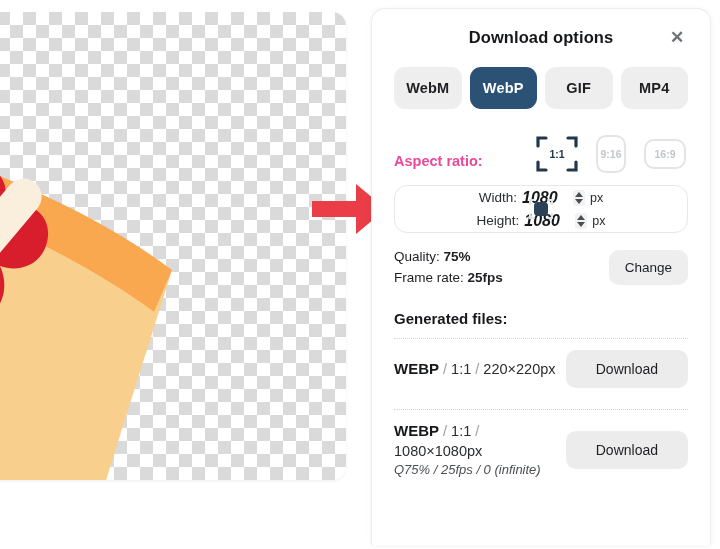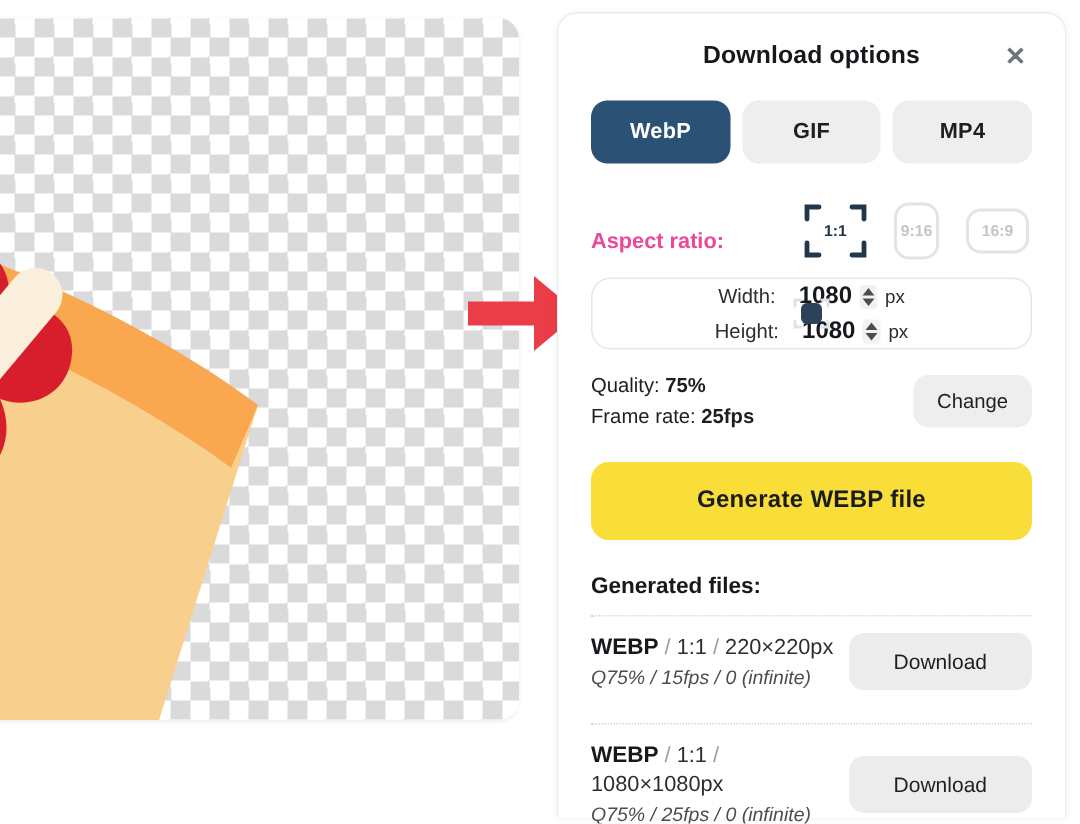--- a/index.html
+++ b/index.html
@@ -88,22 +88,22 @@
     background: #fff;
     flex-direction: column;
   }
   .size-half {
     flex: 1; display: flex; align-items: center; justify-content: center;
     gap: 5px; height: 100%;
   }
   .size-label { font-size: 13.5px; color: #2a2d31; }
   .size-val {
     font-size: 16px; font-weight: bold; color: #16181c;
-    border: none; background: none; width: 46px; text-align: right;
-    font-family: inherit; padding: 0;
+    border: none; background: none; width: 46px; text-align: left;
+    font-family: inherit; padding: 0; font-style: italic;
   }
   .spin { display: flex; flex-direction: column; gap: 2px; background:#f2f2f2; border-radius:3px; padding:2px 2px; }
   .spin i {
     display: block; width: 0; height: 0;
     border-left: 4.5px solid transparent; border-right: 4.5px solid transparent;
   }
   .spin i.up   { border-bottom: 5px solid #4a4e53; }
   .spin i.down { border-top: 5px solid #4a4e53; }
   .px { font-size: 12.5px; color: #2a2d31; }
   .link-toggle {
@@ -191,20 +191,21 @@
   </svg>
 
   <div class="panel">
 
     <div class="panel-header">
       <div class="panel-title">Download options</div>
       <button class="close-btn">✕</button>
     </div>
 
     <div class="format-tabs">
+      <button class="fmt">WebM</button>
       <button class="fmt active">WebP</button>
       <button class="fmt">GIF</button>
       <button class="fmt">MP4</button>
     </div>
 
     <div class="aspect-row">
       <div class="aspect-label">Aspect ratio:</div>
       <div class="aspect-btns">
 
         <button class="ar sel">
@@ -276,31 +277,29 @@
           <b>75%</b>
         </div>
         <div>
           <span>Frame rate:</span>
           <b>25fps</b>
         </div>
       </div>
       <button class="change-btn">Change</button>
     </div>
 
-    <button class="generate-btn">Generate WEBP file</button>
 
     <div class="gen-title">Generated files:</div>
 
     <div class="divider"></div>
     <div class="file-row">
       <div class="file-info">
         <div class="file-line1">
           <span class="fmtname">WEBP</span><span class="sep"> / </span><span>1:1</span><span class="sep"> / </span><span>220×220px</span>
         </div>
-        <div class="file-line2">Q75% / 15fps / 0 (infinite)</div>
       </div>
       <button class="dl-btn">Download</button>
     </div>
 
     <div class="divider"></div>
     <div class="file-row">
       <div class="file-info">
         <div class="file-line1">
           <span class="fmtname">WEBP</span><span class="sep"> / </span><span>1:1</span><span class="sep"> / </span><span>1080×1080px</span>
         </div>

